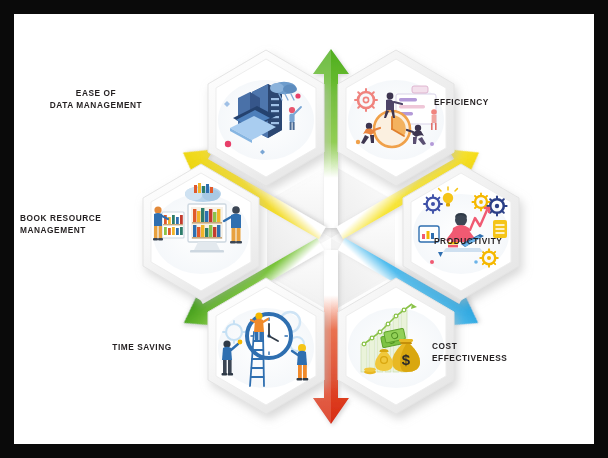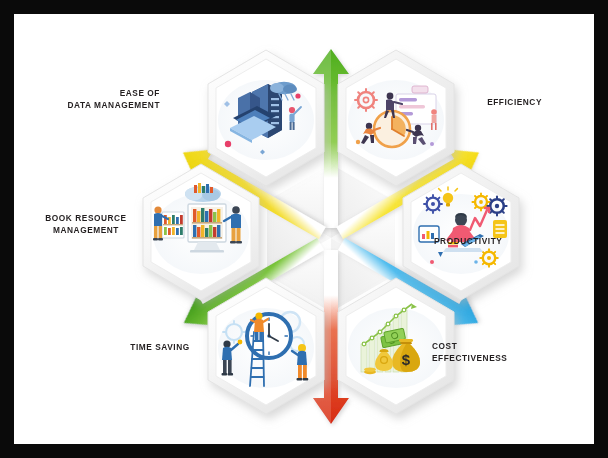--- a/index.html
+++ b/index.html
@@ -18,25 +18,25 @@
     position:absolute;
     color:#231f20;
     font-size:8.3px;
     font-weight:700;
     letter-spacing:.55px;
     line-height:11.5px;
     text-align:center;
     white-space:pre-line;
     user-select:none;
   }
-  #lbl-ease{left:18px;top:74px;width:128px;text-align:right;}
-  #lbl-eff{left:420px;top:83px;width:108px;text-align:right;}
-  #lbl-book{left:6px;top:199px;width:132px;text-align:center;}
+  #lbl-ease{left:18px;top:74px;width:128px;text-align:center;}
+  #lbl-eff{left:420px;top:83px;width:108px;text-align:left;}
+  #lbl-book{left:6px;top:199px;width:132px;text-align:left;}
   #lbl-prod{left:420px;top:222px;width:120px;text-align:left;}
-  #lbl-time{left:86px;top:328px;width:120px;text-align:center;}
+  #lbl-time{left:68px;top:328px;width:120px;text-align:center;}
   #lbl-cost{left:418px;top:327px;width:126px;text-align:left;}
 </style>
 </head>
 <body>
 
 <div id="frame">
 
   <svg id="canvas" viewBox="0 0 580 430">
     <defs>
       <linearGradient id="hexShade" x1="0" y1="0" x2="0.4" y2="1">

